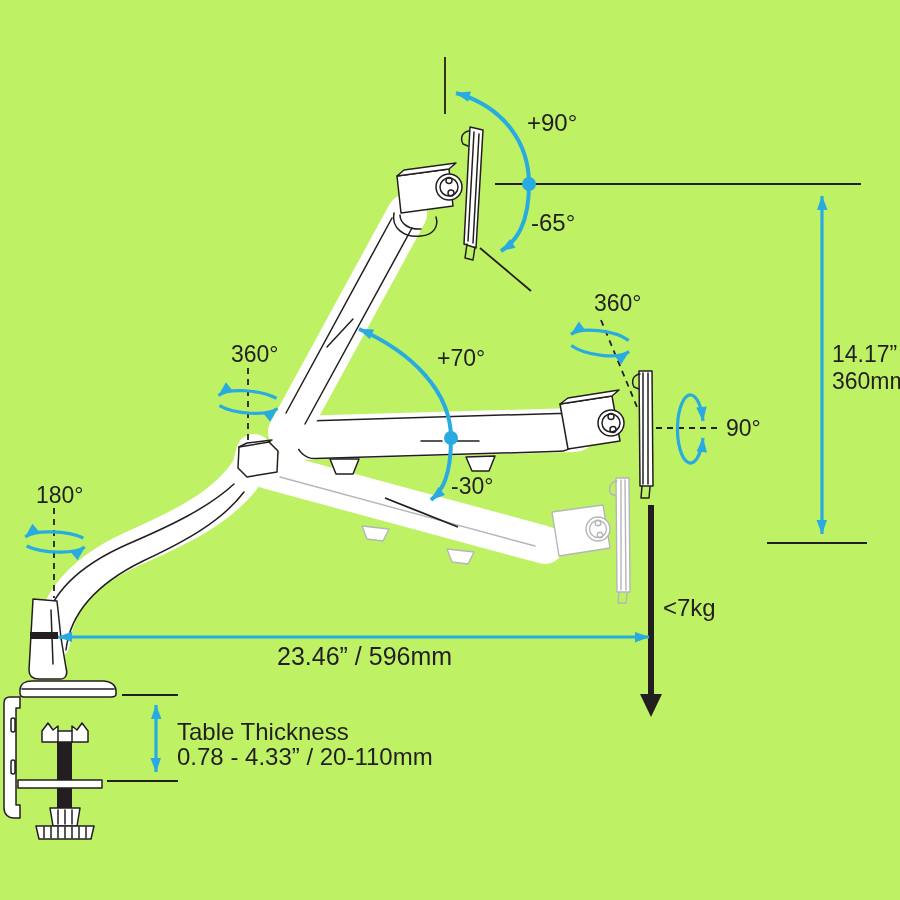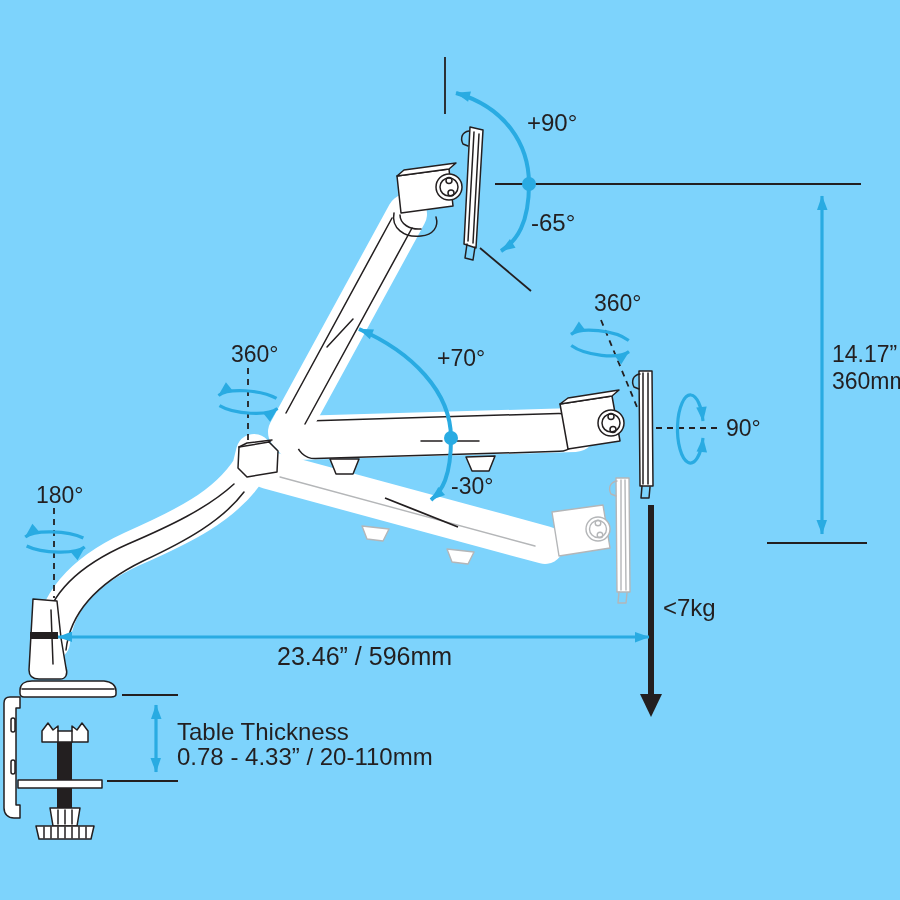--- a/index.html
+++ b/index.html
@@ -1,17 +1,17 @@
 <!DOCTYPE html>
 <html style="--accent: #29ABE2; --ink: #231F20; --ghost: #B4B6B8;"><head>
 <meta charset="utf-8">
 <style>
   :root{ --accent:#29ABE2; --ink:#231F20; --ghost:#B4B6B8; }
   html,body{margin:0;padding:0;background:#ffffff;}
-  #stage{position:relative;width:900px;height:900px;background:#7dd3fc;overflow:hidden;}
+  #stage{position:relative;width:900px;height:900px;background:#bef264;overflow:hidden;}
   svg{display:block;}
   svg text{font-family:"Liberation Sans","DejaVu Sans",sans-serif;fill:var(--ink);}
   .t23{font-size:23px;} .t24{font-size:24px;} .t25{font-size:25px;}
   .ink{stroke:var(--ink);fill:none;stroke-width:1.5;stroke-linejoin:round;stroke-linecap:round;}
   .inkw{stroke:var(--ink);fill:#fff;stroke-width:1.5;stroke-linejoin:round;}
   .inkfill{fill:var(--ink);stroke:none;}
   .gho{stroke:var(--ghost);fill:none;stroke-width:1.4;stroke-linejoin:round;stroke-linecap:round;}
   .ghow{stroke:var(--ghost);fill:#fff;stroke-width:1.4;stroke-linejoin:round;}
   .blue{stroke:var(--accent);fill:none;stroke-linecap:butt;}
   .fb{fill:var(--accent);stroke:none;}

